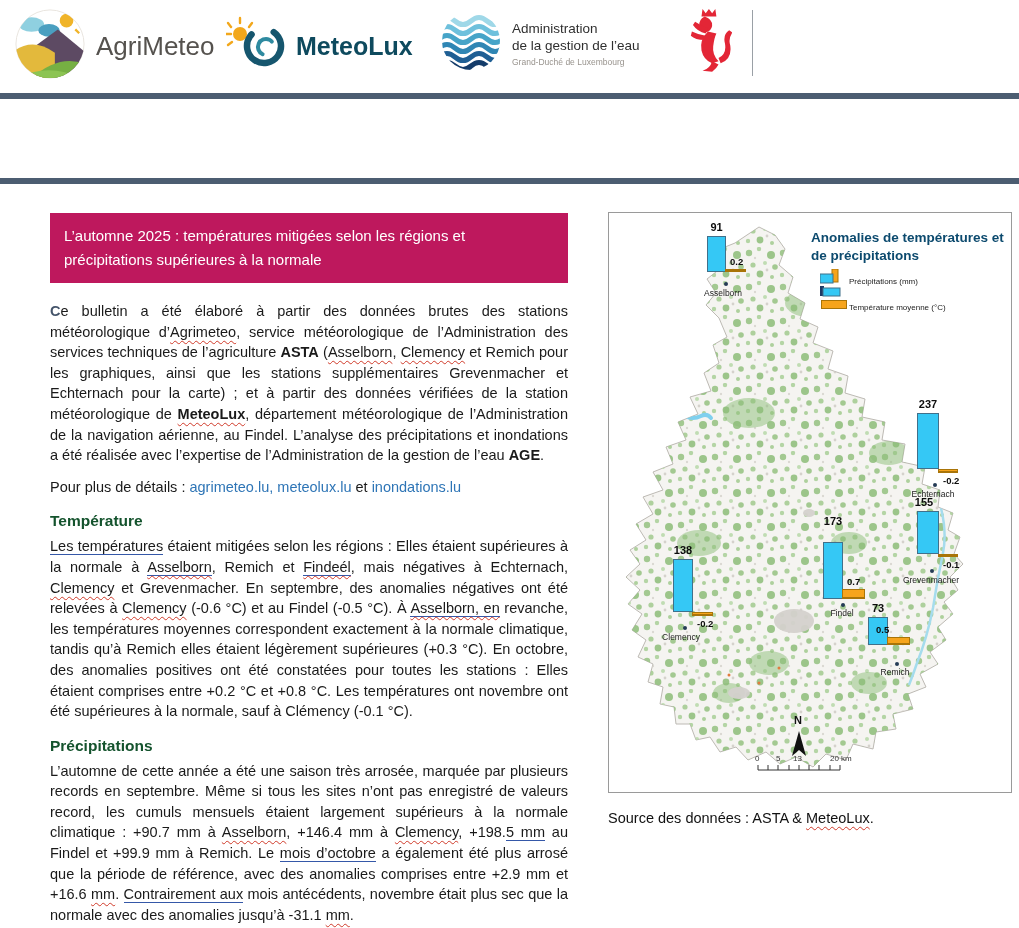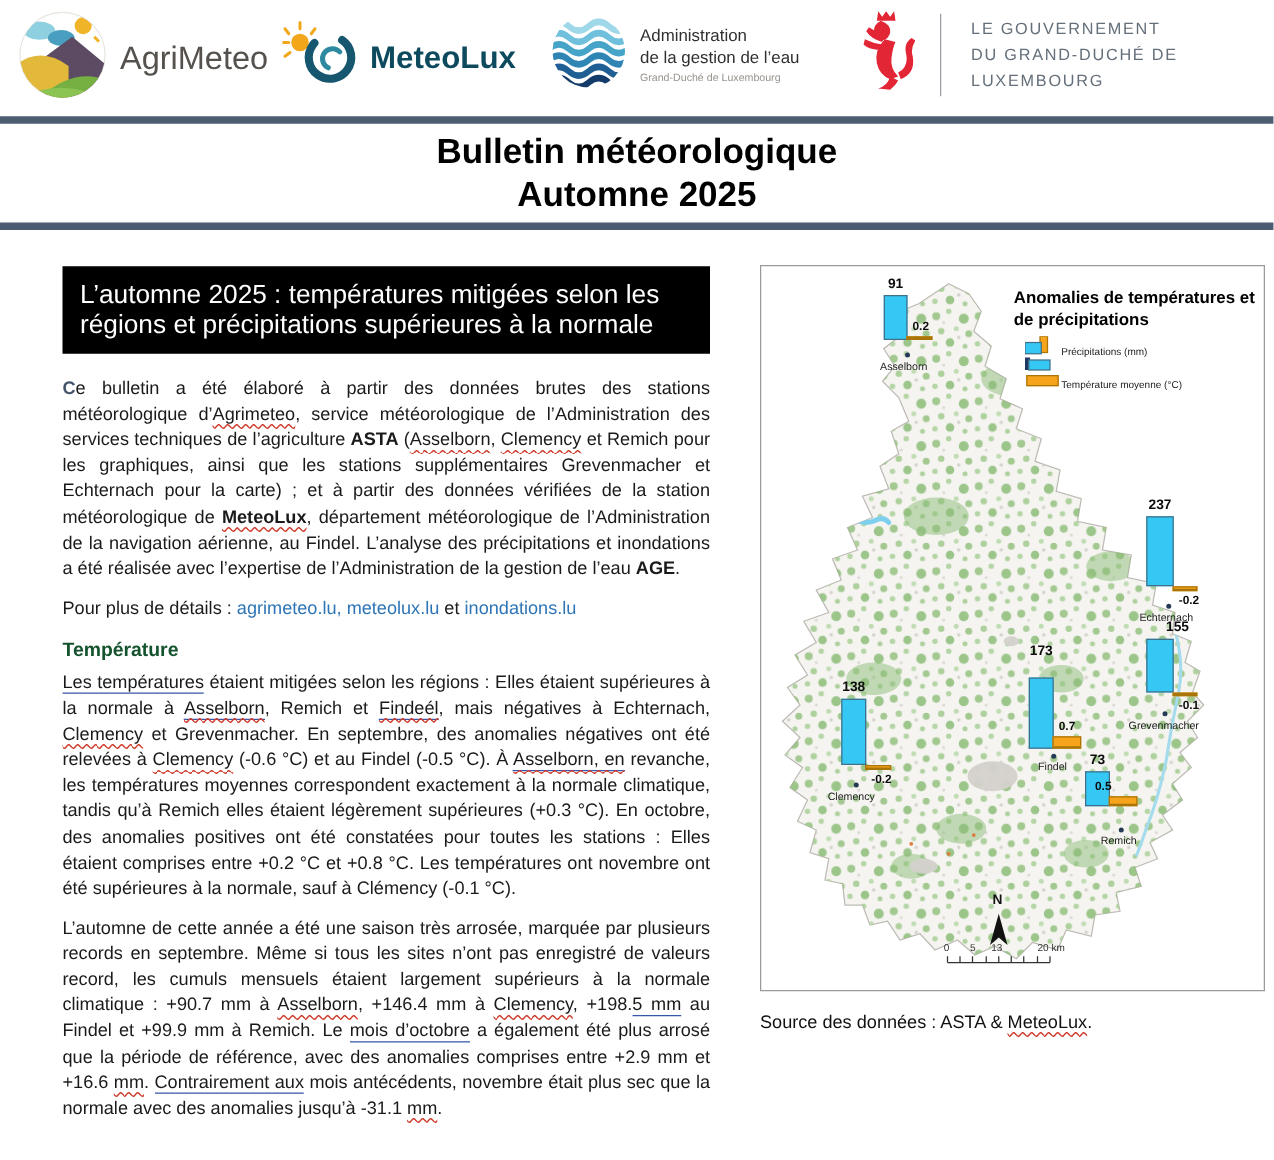--- a/index.html
+++ b/index.html
@@ -20,21 +20,21 @@
   .gov-text div{font-size:13px;letter-spacing:1.4px;color:#646f7a;line-height:21px;}
 
   .rule{position:absolute;left:0;width:1019px;height:6px;background:#4c5d71;}
   #rule1{top:93px;} #rule2{top:178px;}
 
   #doc-title{position:absolute;top:103px;left:0;width:1019px;text-align:center;
              font-size:28px;font-weight:bold;line-height:35px;color:#000;}
 
   
   #left-col{position:absolute;left:50px;top:213px;width:518px;}
-  #highlight-box{background:#000000;color:#fff;font-size:21px;line-height:24px;
+  #highlight-box{background:#be185d;color:#fff;font-size:15px;line-height:24px;
                  padding:11px 14px;box-sizing:border-box;}
   #left-col p{margin:0 0 11px 0;font-size:14.5px;line-height:20.6px;text-align:justify;}
   #intro-par{margin-top:18px !important;}
   .sec-head{color:#14532d;font-weight:bold;font-size:15.5px;margin:15px 0 6px 0;}
   .lead{font-weight:bold;color:#44546a;}
   .b{font-weight:bold;}
   .wavy{text-decoration:underline;text-decoration-style:wavy;text-decoration-color:#d03a2a;
         text-decoration-thickness:1px;text-underline-offset:3px;}
   .u{border-bottom:1.5px solid #3558a8;}
   .uw{border-bottom:1.5px solid #3558a8;text-decoration:underline;text-decoration-style:wavy;
@@ -42,21 +42,21 @@
   .bw{font-weight:bold;text-decoration:underline;text-decoration-style:wavy;
       text-decoration-color:#d03a2a;text-decoration-thickness:1px;text-underline-offset:3px;}
   .link{color:#2e75b6;}
 
   
   #right-col{position:absolute;left:608px;top:212px;width:404px;}
   #map-panel{position:relative;width:404px;height:581px;border:1px solid #9a9a9a;
              box-sizing:border-box;background:#fff;overflow:hidden;}
   #map-bg{position:absolute;left:0;top:0;}
   #map-title{position:absolute;left:202px;top:16px;width:195px;font-size:13.5px;
-             font-weight:600;line-height:17.5px;color:#000000;}
+             font-weight:600;line-height:17.5px;color:#0c4a6e;}
   .legend-row{position:absolute;font-size:8px;color:#222;}
   #legend-label-precip{left:240px;top:64px;}
   #legend-label-temp{left:240px;top:90px;}
   .legend-icon{position:absolute;}
   #legend-icon-precip{left:211px;top:56px;}
   #legend-icon-temp{left:212px;top:87px;width:26px;height:9px;background:#f6a41c;
                     border:1px solid #a97408;box-sizing:border-box;}
   #north-label{position:absolute;left:185px;top:501px;font-size:11px;font-weight:bold;color:#111;}
   .scale-num{position:absolute;top:541px;font-size:8px;color:#333;}
 
@@ -156,44 +156,37 @@
         <path d="M13,1 l3,4 3,-4 3,4 3,-4 1,7 h-14 z"></path>
         <path d="M15,8 q-6,3 -5,9 q1,5 6,6 q5,-1 6,-6 q1,-6 -7,-9 z"></path>
         <path d="M18,22 q-8,8 -6,18 q2,9 10,12 l6,-2 q-6,-6 -5,-14 q1,-8 3,-12 z"></path>
         <path d="M16,24 q-8,-2 -12,-8 l2,-3 q6,4 12,6 z"></path>
         <path d="M15,30 q-9,0 -13,-4 l1,-4 q6,3 13,4 z"></path>
         <path d="M22,50 q-2,7 -9,9 l9,1 q4,-3 6,-7 z"></path>
         <path d="M28,47 q8,-4 6,-14 q-2,-8 4,-12 l3,2 q-4,6 -2,12 q2,13 -9,17 z"></path>
       </svg>
     </span>
     <span class="gov-divider"></span>
-    <span class="gov-text">
-      <div>LE GOUVERNEMENT</div>
-      <div>DU GRAND-DUCHÉ DE LUXEMBOURG</div>
-    </span>
   </div>
 
   <div class="rule" id="rule1"></div>
 
-  <div id="doc-title">
-    <div>Bulletin météorologique</div>
-    <div>Automne 2025</div>
-  </div>
 
   <div class="rule" id="rule2"></div>
 
   <div id="left-col">
     <div id="highlight-box">L’automne 2025 : températures mitigées selon les régions et précipitations supérieures à la normale</div>
 
     <p id="intro-par"><span class="lead">C</span><span>e bulletin a été élaboré à partir des données brutes des stations météorologique d’</span><span class="wavy">Agrimeteo</span><span>, service météorologique de l’Administration des services techniques de l’agriculture </span><span class="b">ASTA</span><span> (</span><span class="wavy">Asselborn</span><span>, </span><span class="wavy">Clemency</span><span> et Remich pour les graphiques, ainsi que les stations supplémentaires Grevenmacher et Echternach pour la carte) ; et à partir des données vérifiées de la station météorologique de </span><span class="bw">MeteoLux</span><span>, département météorologique de l’Administration de la navigation aérienne, au Findel. L’analyse des précipitations et inondations a été réalisée avec l’expertise de l’Administration de la gestion de l’eau </span><span class="b">AGE</span><span>.</span></p>
     <p><span>Pour plus de détails : </span><span class="link">agrimeteo.lu,</span><span> </span><span class="link">meteolux.lu</span><span> et </span><span class="link">inondations.lu</span></p>
 
     <div class="sec-head">Température</div>
     <p><span class="u">Les températures</span><span> étaient mitigées selon les régions : Elles étaient supérieures à la normale à </span><span class="uw">Asselborn</span><span>, Remich et </span><span class="uw">Findeél</span><span>, mais négatives à Echternach, </span><span class="wavy">Clemency</span><span> et Grevenmacher. En septembre, des anomalies négatives ont été relevées à </span><span class="wavy">Clemency</span><span> (-0.6 °C) et au Findel (-0.5 °C). À </span><span class="uw">Asselborn, en</span><span> revanche, les températures moyennes correspondent exactement à la normale climatique, tandis qu’à Remich elles étaient légèrement supérieures (+0.3 °C). En octobre, des anomalies positives ont été constatées pour toutes les stations : Elles étaient comprises entre +0.2 °C et +0.8 °C. Les températures ont novembre ont été supérieures à la normale, sauf à Clémency (-0.1 °C).</span></p>
 
+    <div class="sec-head">Précipitations</div>
     <p><span>L’automne de cette année a été une saison très arrosée, marquée par plusieurs records en septembre. Même si tous les sites n’ont pas enregistré de valeurs record, les cumuls mensuels étaient largement supérieurs à la normale climatique : +90.7 mm à </span><span class="wavy">Asselborn</span><span>, +146.4 mm à </span><span class="wavy">Clemency</span><span>, +198.</span><span class="u">5 mm</span><span> au Findel et +99.9 mm à Remich. Le </span><span class="u">mois d’octobre</span><span> a également été plus arrosé que la période de référence, avec des anomalies comprises entre +2.9 mm et +16.6 </span><span class="wavy">mm</span><span>. </span><span class="u">Contrairement aux</span><span> mois antécédents, novembre était plus sec que la normale avec des anomalies jusqu’à -31.1 </span><span class="wavy">mm</span><span>.</span></p>
   </div>
 
   <div id="right-col">
     <div id="map-panel">
       <svg id="map-bg" width="402" height="579" viewBox="0 0 402 579">
         <defs>
           <pattern id="forest" width="34" height="34" patternUnits="userSpaceOnUse">
             <circle cx="4" cy="6" r="3.2" fill="#94c180"></circle>
             <circle cx="14" cy="2" r="2.2" fill="#a9cf97"></circle>
@@ -277,21 +270,21 @@
           <div class="station" style="left: 308px; top: 256px;">
             <div class="pbar" style="left: 0px; bottom: 0px; width: 22px; height: 56px;"></div>
             <div class="pval" style="left: 11px; bottom: 59px;">237</div>
             <div class="tbar" style="left: 21px; width: 20px; height: 4px; top: 0px;"></div>
             <div class="tval" style="left: 26px; top: 6px;">-0.2</div>
             <div class="sdot" style="left: 16px; top: 14px;"></div>
             <div class="sname" style="left: 16px; top: 20px;">Echternach</div>
           </div>
           <div class="station" style="left: 308px; top: 341px;">
             <div class="pbar" style="left: 0px; bottom: 0px; width: 22px; height: 43px;"></div>
-            <div class="pval" style="left: 25px; bottom: 46px;">155</div>
+            <div class="pval" style="left: 7px; bottom: 46px;">155</div>
             <div class="tbar" style="left: 21px; width: 20px; height: 3px; top: 0px;"></div>
             <div class="tval" style="left: 26px; top: 5px;">-0.1</div>
             <div class="sdot" style="left: 13px; top: 15px;"></div>
             <div class="sname" style="left: 14px; top: 21px;">Grevenmacher</div>
           </div>
           <div class="station" style="left: 64px; top: 399px;">
             <div class="pbar" style="left: 0px; bottom: 0px; width: 20px; height: 53px;"></div>
             <div class="pval" style="left: 10px; bottom: 56px;">138</div>
             <div class="tbar" style="left: 19px; width: 21px; height: 4px; top: 0px;"></div>
             <div class="tval" style="left: 24px; top: 6px;">-0.2</div>

